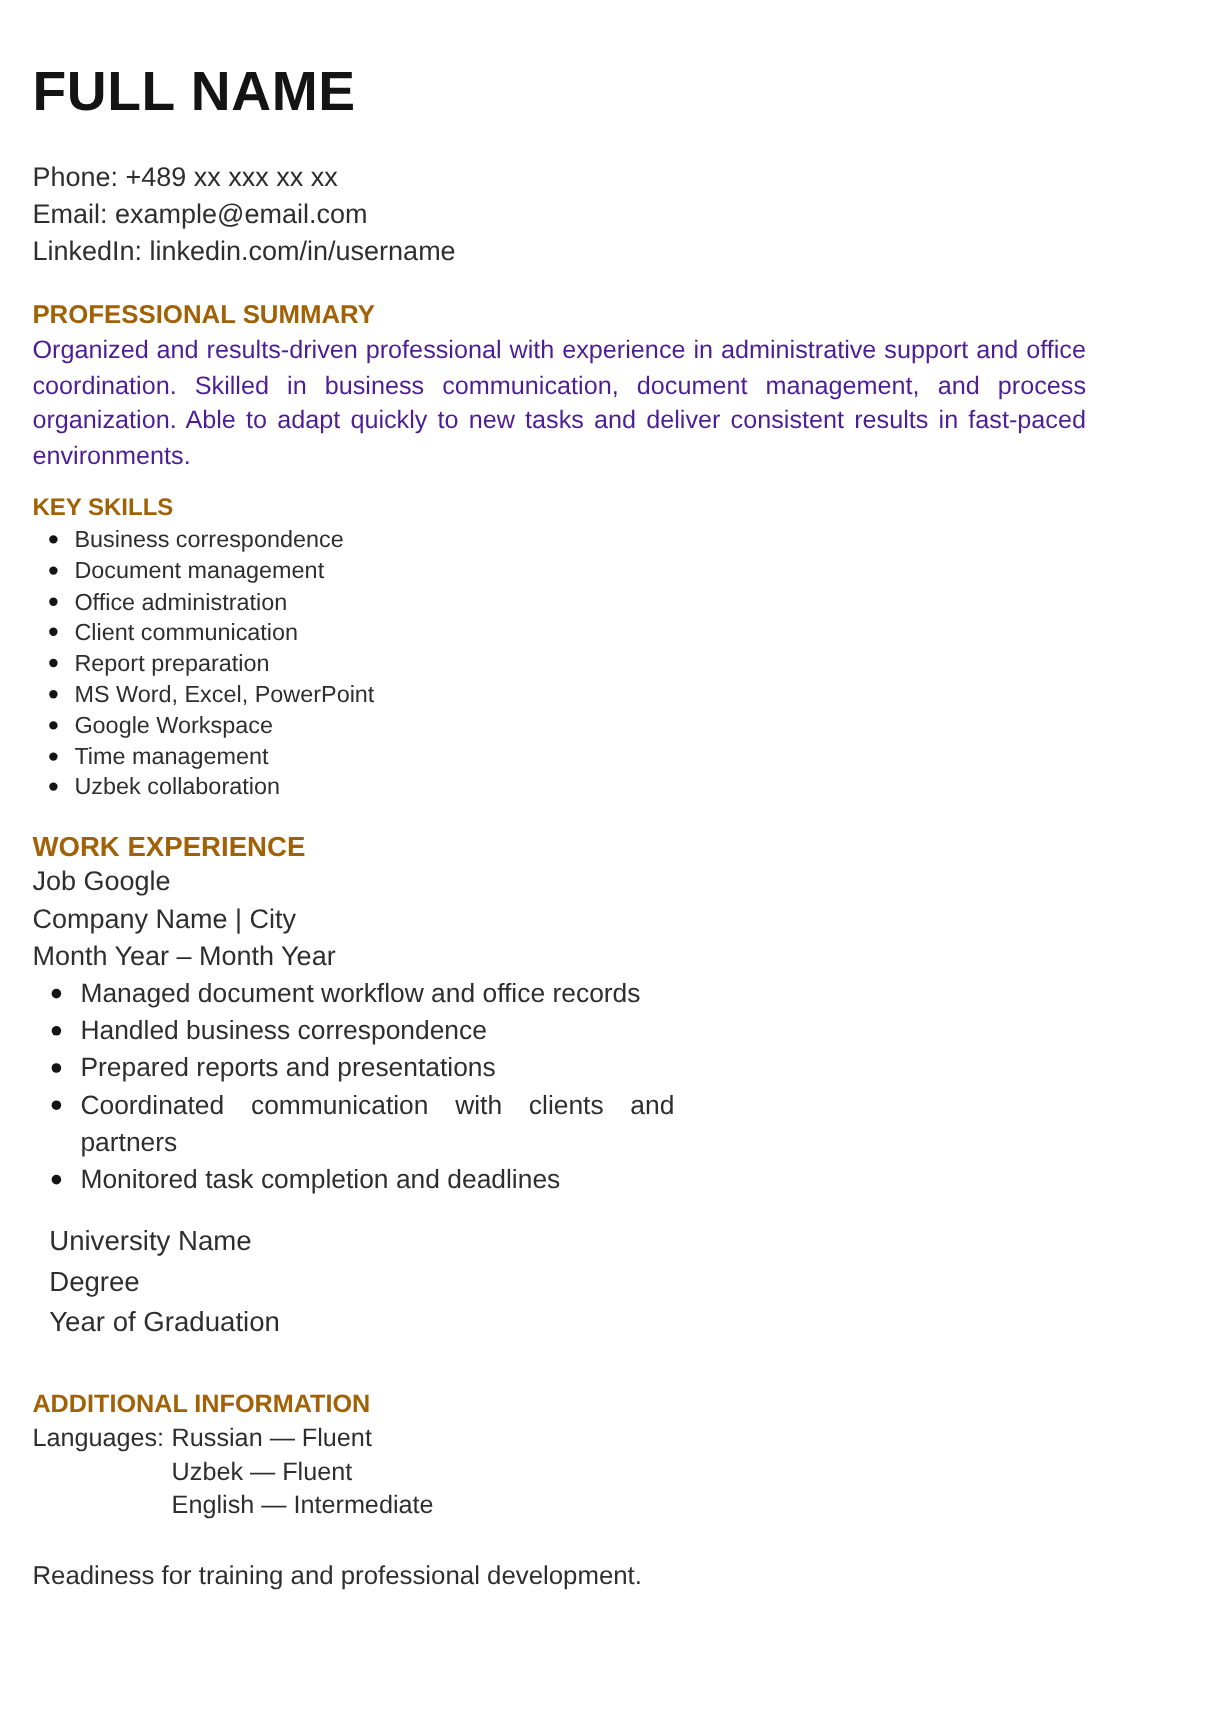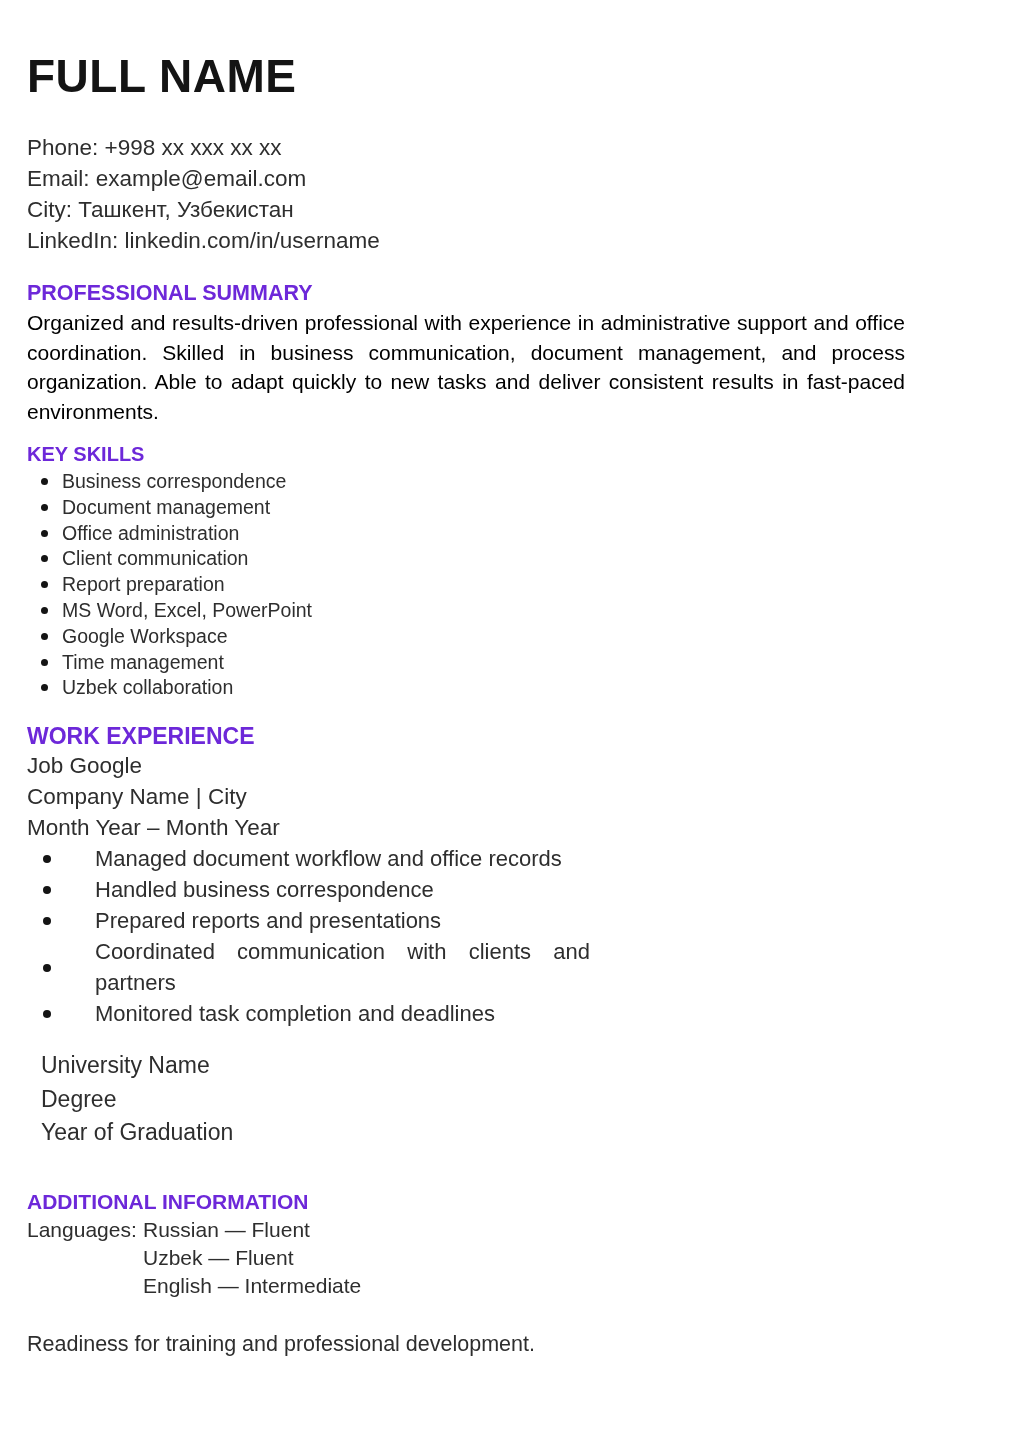--- a/index.html
+++ b/index.html
@@ -27,32 +27,32 @@
   }
   .contact {
     margin-top: 32px;
     font-size: 22.5px;
     line-height: 31px;
     color: #2e2e2e;
   }
   
   .sec-heading {
     font-weight: 700;
-    color: #6d28d9;
+    color: #a16207;
   }
   
   .summary { margin-top: 24px; }
   .summary .sec-heading { font-size: 21.5px; line-height: 26px; }
   .summary p {
     margin-top: 2px;
     width: 878px;
     font-size: 21px;
     line-height: 29.5px;
     text-align: justify;
-    color: #000000;
+    color: #4c1d95;
   }
   
   .skills { margin-top: 16px; }
   .skills .sec-heading { font-size: 20px; line-height: 25px; }
   .skills ul { list-style: none; margin-top: 2px; }
   .skills li {
     display: flex;
     align-items: baseline;
     font-size: 19.5px;
     line-height: 25.8px;
@@ -65,24 +65,23 @@
     background: #141414;
     position: relative; top: -3px;
   }
   
   .work { margin-top: 20px; }
   .work .sec-heading { font-size: 23px; line-height: 30px; }
   .work .line { font-size: 22.5px; line-height: 30.7px; color: #2e2e2e; }
   .work ul { list-style: none; }
   .work li {
     display: flex;
-    align-items: center;
+    align-items: flex-start;
     font-size: 22px;
     line-height: 31px;
-    gap: 28px;
   }
   .work .marker { flex: 0 0 40px; padding-left: 16px; }
   .work .dot {
     display: inline-block;
     width: 8px; height: 8px;
     border-radius: 50%;
     background: #141414;
     position: relative; top: -3px;
   }
   .work .btext { width: 495px; text-align: justify; }
@@ -110,23 +109,22 @@
   }
 </style>
 </head>
 <body>
 
 <div class="page">
 
   <div class="name">FULL NAME</div>
 
   <div class="contact">
-    <div>Phone: +998 xx xxx xx xx</div>
+    <div>Phone: +489 xx xxx xx xx</div>
     <div>Email: example@email.com</div>
-    <div>City: Ташкент, Узбекистан</div>
     <div>LinkedIn: linkedin.com/in/username</div>
   </div>
 
   <div class="summary">
     <div class="sec-heading">PROFESSIONAL SUMMARY</div>
     <p>Organized and results-driven professional with experience in administrative support and office coordination. Skilled in business communication, document management, and process organization. Able to adapt quickly to new tasks and deliver consistent results in fast-paced environments.</p>
   </div>
 
   <div class="skills">
     <div class="sec-heading">KEY SKILLS</div>

